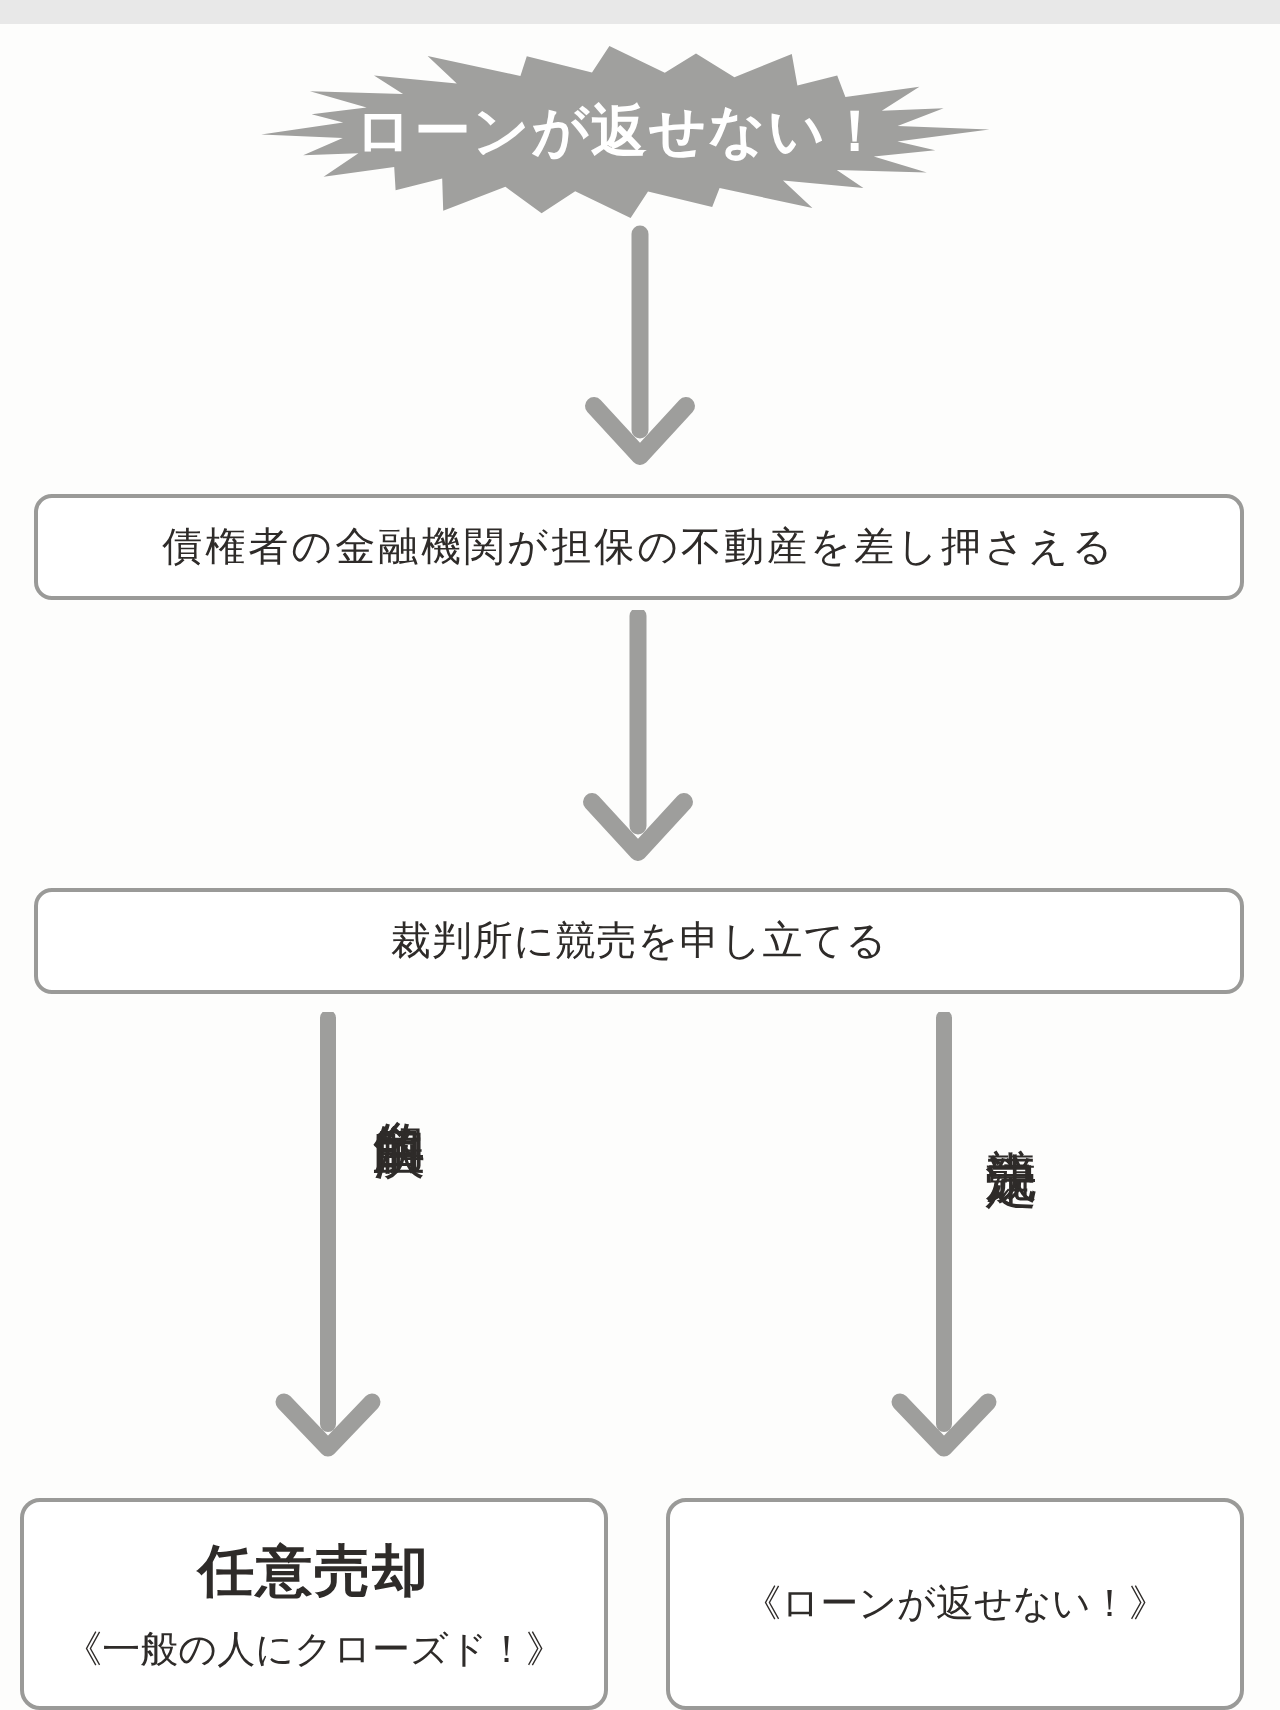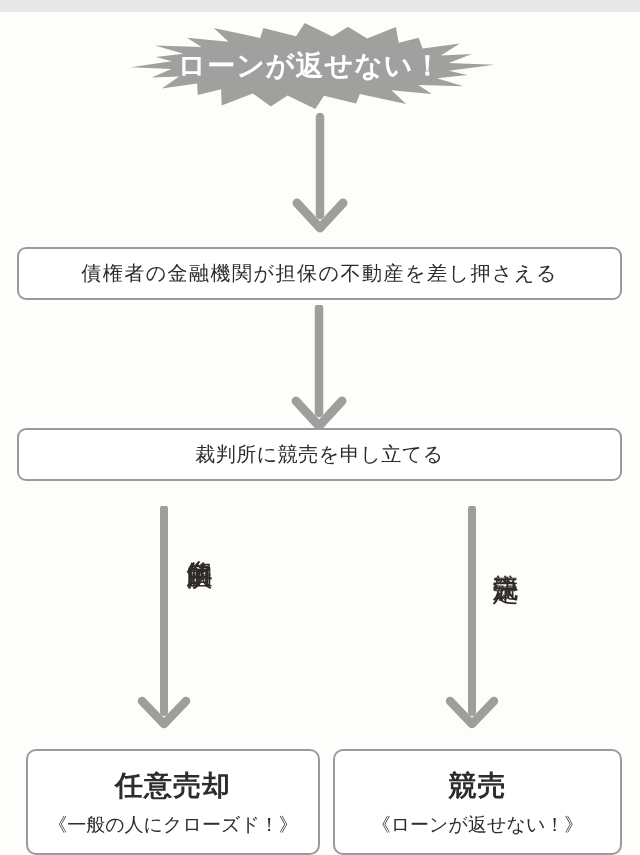--- a/index.html
+++ b/index.html
@@ -32,21 +32,21 @@
   }
   .step-box{
     position:absolute;left:17px;width:601px;height:49px;
     background:#fff;
     border:2px solid var(--border);
     border-radius:9px;
     display:flex;align-items:center;justify-content:center;
     color:var(--ink);font-size:20px;white-space:nowrap;
   }
   .step-1{top:235px;letter-spacing:1.5px;}
-  .step-2{top:416px;letter-spacing:0.5px;}
+  .step-2{top:432px;letter-spacing:0.5px;}
   .arrow{position:absolute;width:60px;}
   .arrow svg{display:block;}
   .arrow line,.arrow polyline{
     stroke:var(--arrow);fill:none;
     stroke-linecap:round;stroke-linejoin:round;
   }
   .v-label{
     position:absolute;
     writing-mode:vertical-rl;
     text-orientation:mixed;
@@ -60,21 +60,21 @@
   .outcome-box{
     position:absolute;top:737px;height:102px;
     background:#fff;
     border:2px solid var(--border);
     border-radius:10px;
     display:flex;flex-direction:column;
     align-items:center;justify-content:center;
     gap:7px;
     color:var(--ink);
   }
-  .outcome-left{left:26px;width:290px;}
+  .outcome-left{left:10px;width:290px;}
   .outcome-right{left:333px;width:285px;}
   .outcome-title{font-size:28px;font-weight:bold;letter-spacing:1px;white-space:nowrap;}
   .outcome-sub{font-size:19px;letter-spacing:0px;white-space:nowrap;}
   .footer-strip{
     position:absolute;left:0;bottom:0;width:100%;height:9px;
     background:var(--footer);
   }
 </style>
 </head>
 <body>
@@ -125,18 +125,17 @@
     </svg>
   </div>
   <div class="v-label v-label-right">競売決定</div>
 
   <div class="outcome-box outcome-left">
     <div class="outcome-title">任意売却</div>
     <div class="outcome-sub">《一般の人にクローズド！》</div>
   </div>
 
   <div class="outcome-box outcome-right">
-    <div class="outcome-title">競売</div>
     <div class="outcome-sub">《ローンが返せない！》</div>
   </div>
 
   <div class="footer-strip"></div>
 </div>
 
 </body></html>

